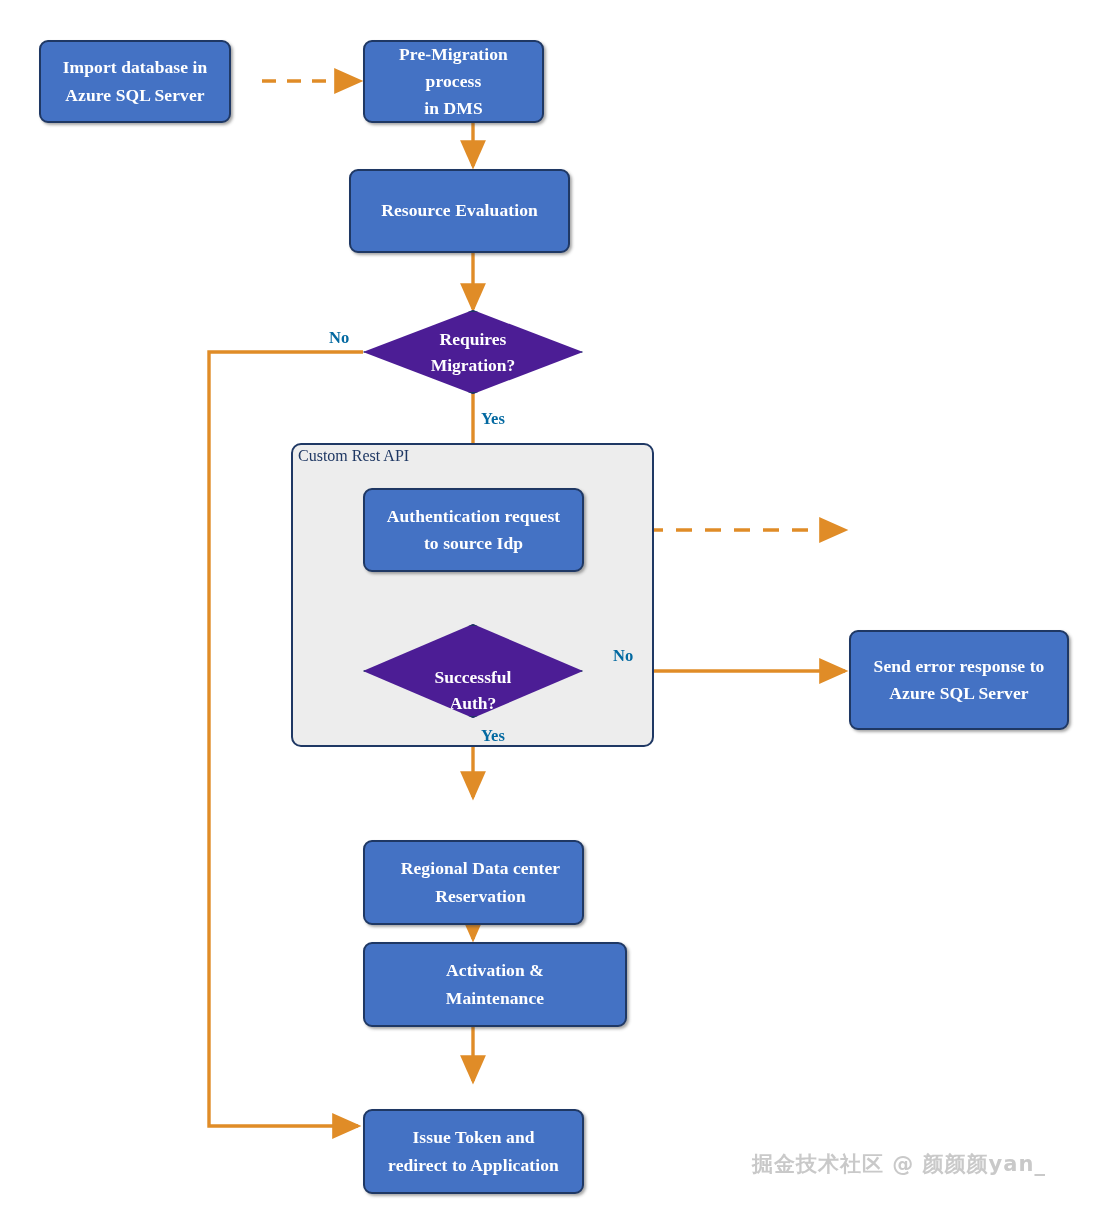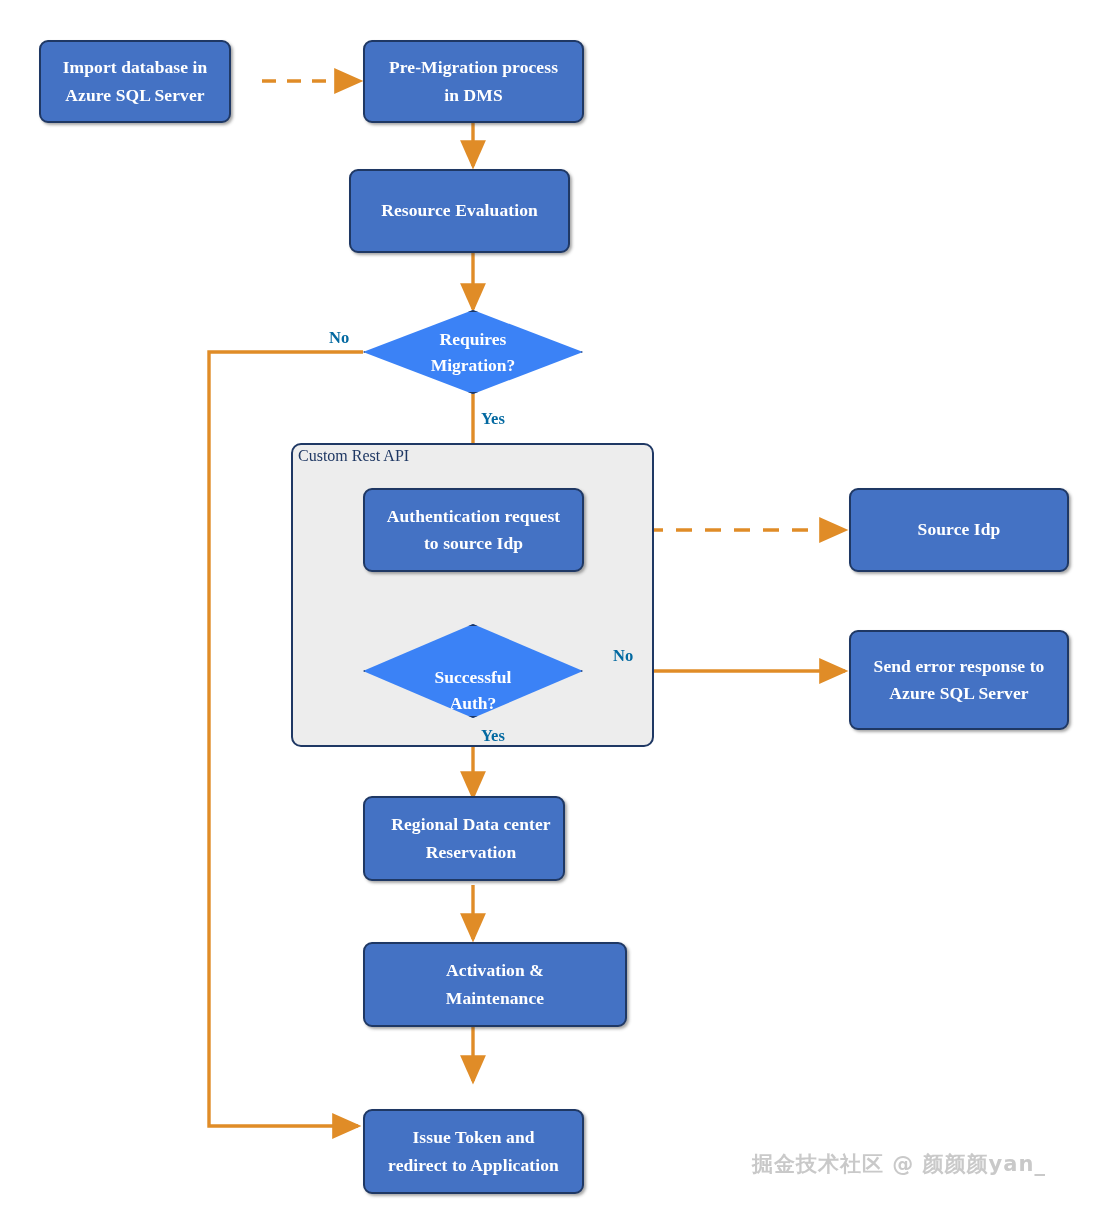--- a/index.html
+++ b/index.html
@@ -42,21 +42,21 @@
   .diamond {
     position: absolute;
     display: flex;
     align-items: center;
     justify-content: center;
     text-align: center;
     color: #ffffff;
     font-weight: bold;
     font-size: 17.5px;
     line-height: 1.5;
-    background: #3b82f6;
+    background: #4c1d95;
     border: 2.5px solid #1F3864;
     clip-path: polygon(50% 0%, 100% 50%, 50% 100%, 0% 50%);
     -webkit-clip-path: polygon(50% 0%, 100% 50%, 50% 100%, 0% 50%);
   }
   .group-box {
     position: absolute;
     background: #EDEDED;
     border: 2.5px solid #1F3864;
     border-radius: 10px;
   }
@@ -134,49 +134,46 @@
     </g>
   </svg>
 
   <div class="group-box" style="left:291px; top:443px; width:363px; height:304px;"></div>
   <div class="group-label" style="left:298px; top:447px;">Custom Rest API</div>
 
   <div class="node" style="left:39px; top:40px; width:192px; height:83px;">
     <span class="txt">Import database in<br>Azure SQL Server</span>
   </div>
 
-  <div class="node" style="left:363px; top:40px; width:221px; height:83px;">
+  <div class="node" style="left:363px; top:40px; width:181px; height:83px;">
     <span class="txt">Pre-Migration process<br>in DMS</span>
   </div>
 
   <div class="node" style="left:349px; top:169px; width:221px; height:84px;">
     <span class="txt">Resource Evaluation</span>
   </div>
 
   <div class="diamond" style="left:363px; top:310px; width:220px; height:84px;">
     <span class="txt">Requires<br>Migration?</span>
   </div>
 
   <div class="node" style="left:363px; top:488px; width:221px; height:84px;">
     <span class="txt">Authentication request<br>to source Idp</span>
   </div>
 
-  <div class="node" style="left:849px; top:488px; width:220px; height:84px;">
-    <span class="txt">Source Idp</span>
-  </div>
 
   <div class="diamond" style="left:363px; top:624px; width:220px; height:94px;align-items:flex-end;">
     <span class="txt">Successful<br>Auth?</span>
   </div>
 
   <div class="node" style="left:849px; top:630px; width:220px; height:100px;">
     <span class="txt">Send error response to<br>Azure SQL Server</span>
   </div>
 
-  <div class="node" style="left:363px; top:796px; width:202px; height:85px;padding-left:20px;">
+  <div class="node" style="left:363px; top:840px; width:221px; height:85px;padding-left:20px;">
     <span class="txt">Regional Data center<br>Reservation</span>
   </div>
 
   <div class="node" style="left:363px; top:942px; width:264px; height:85px;text-align:center;">
     <span class="txt">Activation &amp;<br>Maintenance</span>
   </div>
 
   <div class="node" style="left:363px; top:1084px; width:221px; height:85px;margin-top:25px;">
     <span class="txt">Issue Token and<br>redirect to Application</span>
   </div>

